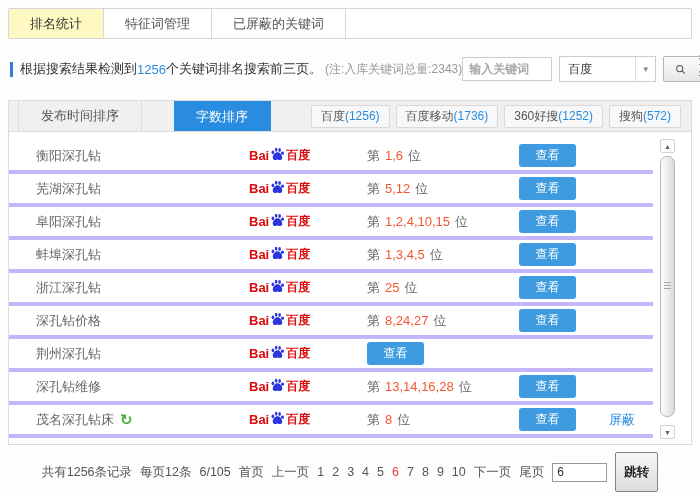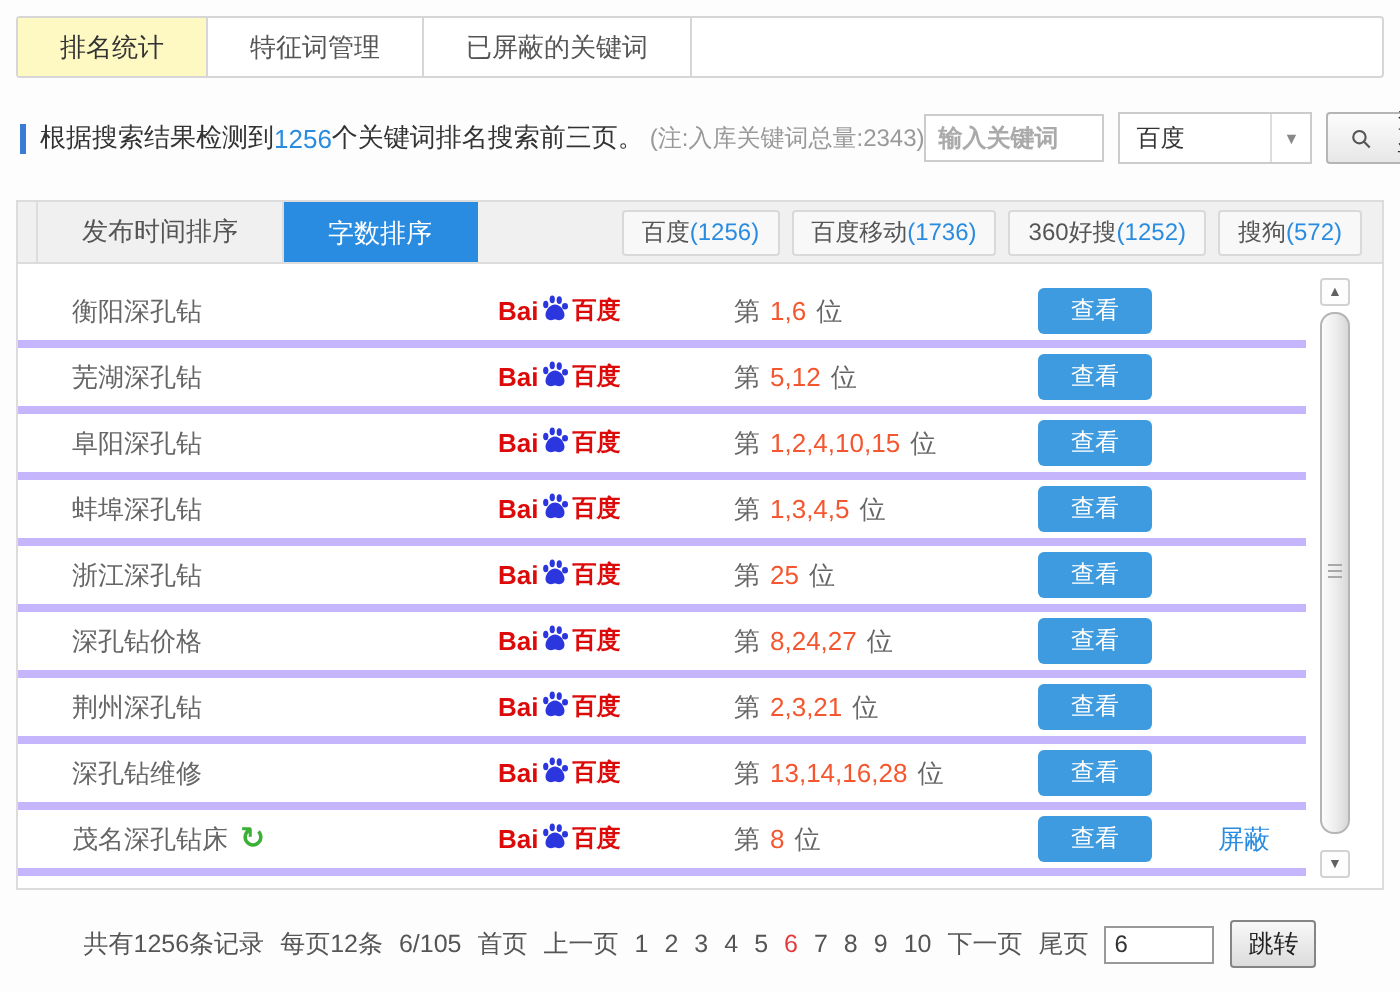--- a/index.html
+++ b/index.html
@@ -55,21 +55,21 @@
     font-family: "Liberation Sans", "DejaVu Sans", sans-serif;
   }
   .query-btn span { letter-spacing: 2px; }
 
   
   .panel { position: absolute; left: 8px; right: 8px; top: 100px; height: 345px; }
   .panel-header {
     height: 32px; background: #f0f0f0; border: 1px solid #dcdcdc;
     display: flex; justify-content: space-between; align-items: stretch;
   }
-  .sort-tabs { display: flex; }
+  .sort-tabs { display: flex; gap: 32px; }
   .sort-tab {
     padding: 0 22px; line-height: 30px; font-size: 13px; color: #555;
     border-right: 1px solid #dcdcdc; cursor: pointer; white-space: nowrap;
   }
   .sort-tab:first-child { border-left: 1px solid #dcdcdc; margin-left: 9px; }
   .sort-tab.active { background: #2a8ce0; color: #fff; border-color: #2a8ce0; line-height: 31px; }
   .engine-filters { display: flex; align-items: center; gap: 6px; padding-right: 10px; }
   .filter-btn {
     height: 23px; padding: 0 9px; background: #f8f8f8; border: 1px solid #d9d9d9;
     border-radius: 2px; font-size: 12px; color: #555; display: flex; align-items: center;
@@ -128,23 +128,23 @@
     font-size: 12.5px; color: #555; white-space: nowrap;
   }
   .footer a { color: #555; }
   .pg.cur { color: #e4393c; }
   .jump-input {
     width: 55px; height: 19px; border: 1px solid #999; padding: 0 4px;
     font-size: 12px; color: #333; outline: none;
     font-family: "Liberation Sans", "DejaVu Sans", sans-serif;
   }
   .jump-btn {
-    height: 24px; padding: 0 8px; border: 1px solid #858585; border-radius: 2px;
+    height: 40px; padding: 0 8px; border: 1px solid #858585; border-radius: 2px;
     background: linear-gradient(#f8f8f8, #dcdcdc); font-size: 12.5px; color: #222;
-    cursor: pointer; font-family: "Liberation Sans", "DejaVu Sans", sans-serif;
+    cursor: pointer; font-family: "Liberation Sans", "DejaVu Sans", sans-serif; font-weight: bold;
   }
 </style>
 </head>
 <body>
 
 <div class="top-tabs">
     <div class="top-tab active">排名统计</div>
     <div class="top-tab">特征词管理</div>
     <div class="top-tab">已屏蔽的关键词</div>
   </div>
@@ -322,21 +322,20 @@
             <span class="logo-bai">Bai</span>
             <svg class="paw" viewBox="0 0 24 22" width="15" height="14">
               <ellipse cx="4.6" cy="8.2" rx="2.1" ry="3"></ellipse>
               <ellipse cx="9.8" cy="4" rx="2.1" ry="3.1"></ellipse>
               <ellipse cx="15.4" cy="4.6" rx="2.1" ry="3.1"></ellipse>
               <ellipse cx="20" cy="9.6" rx="2.4" ry="2.6"></ellipse>
               <path d="M12 8.2c-3.9 0-7.6 4.4-7.6 8.2 0 2.8 1.9 4.3 4.3 4.3 1.7 0 2.4-.8 3.3-.8s1.6.8 3.3.8c2.4 0 4.3-1.5 4.3-4.3 0-3.8-3.7-8.2-7.6-8.2z"></path>
             </svg>
             <span class="logo-du">百度</span>
           </div>
-          <div class="c-rank"><span>第</span><span class="rank-num">2,3,21</span><span>位</span></div>
           <div class="c-view"><button class="view-btn">查看</button></div>
           <div class="c-block"></div>
         </div>
         <div class="trow">
           <div class="c-kw">
             <span>深孔钻维修</span>
           </div>
           <div class="c-logo">
             <span class="logo-bai">Bai</span>
             <svg class="paw" viewBox="0 0 24 22" width="15" height="14">

